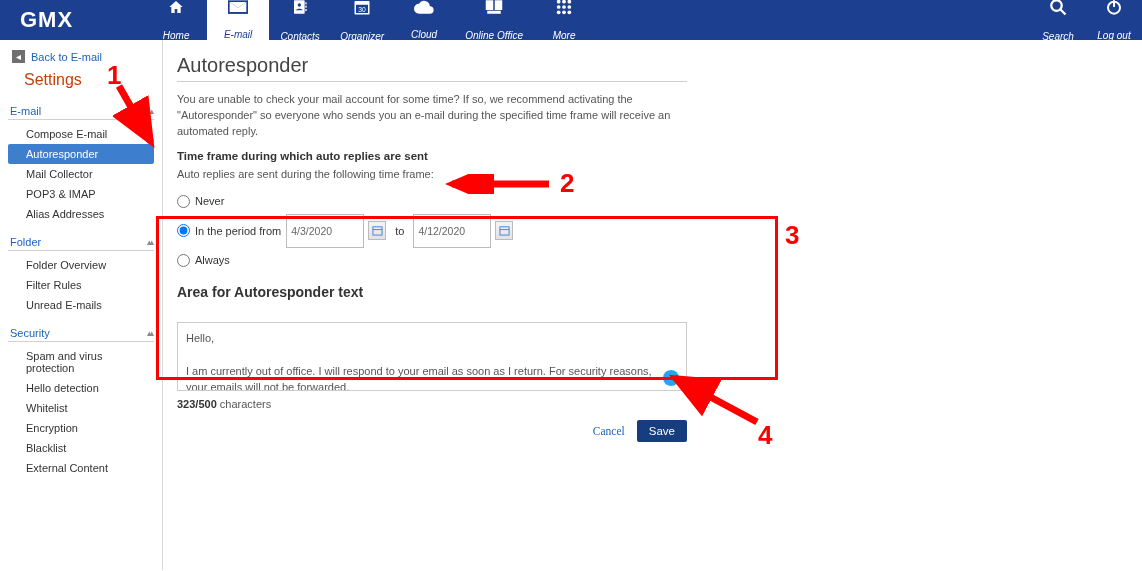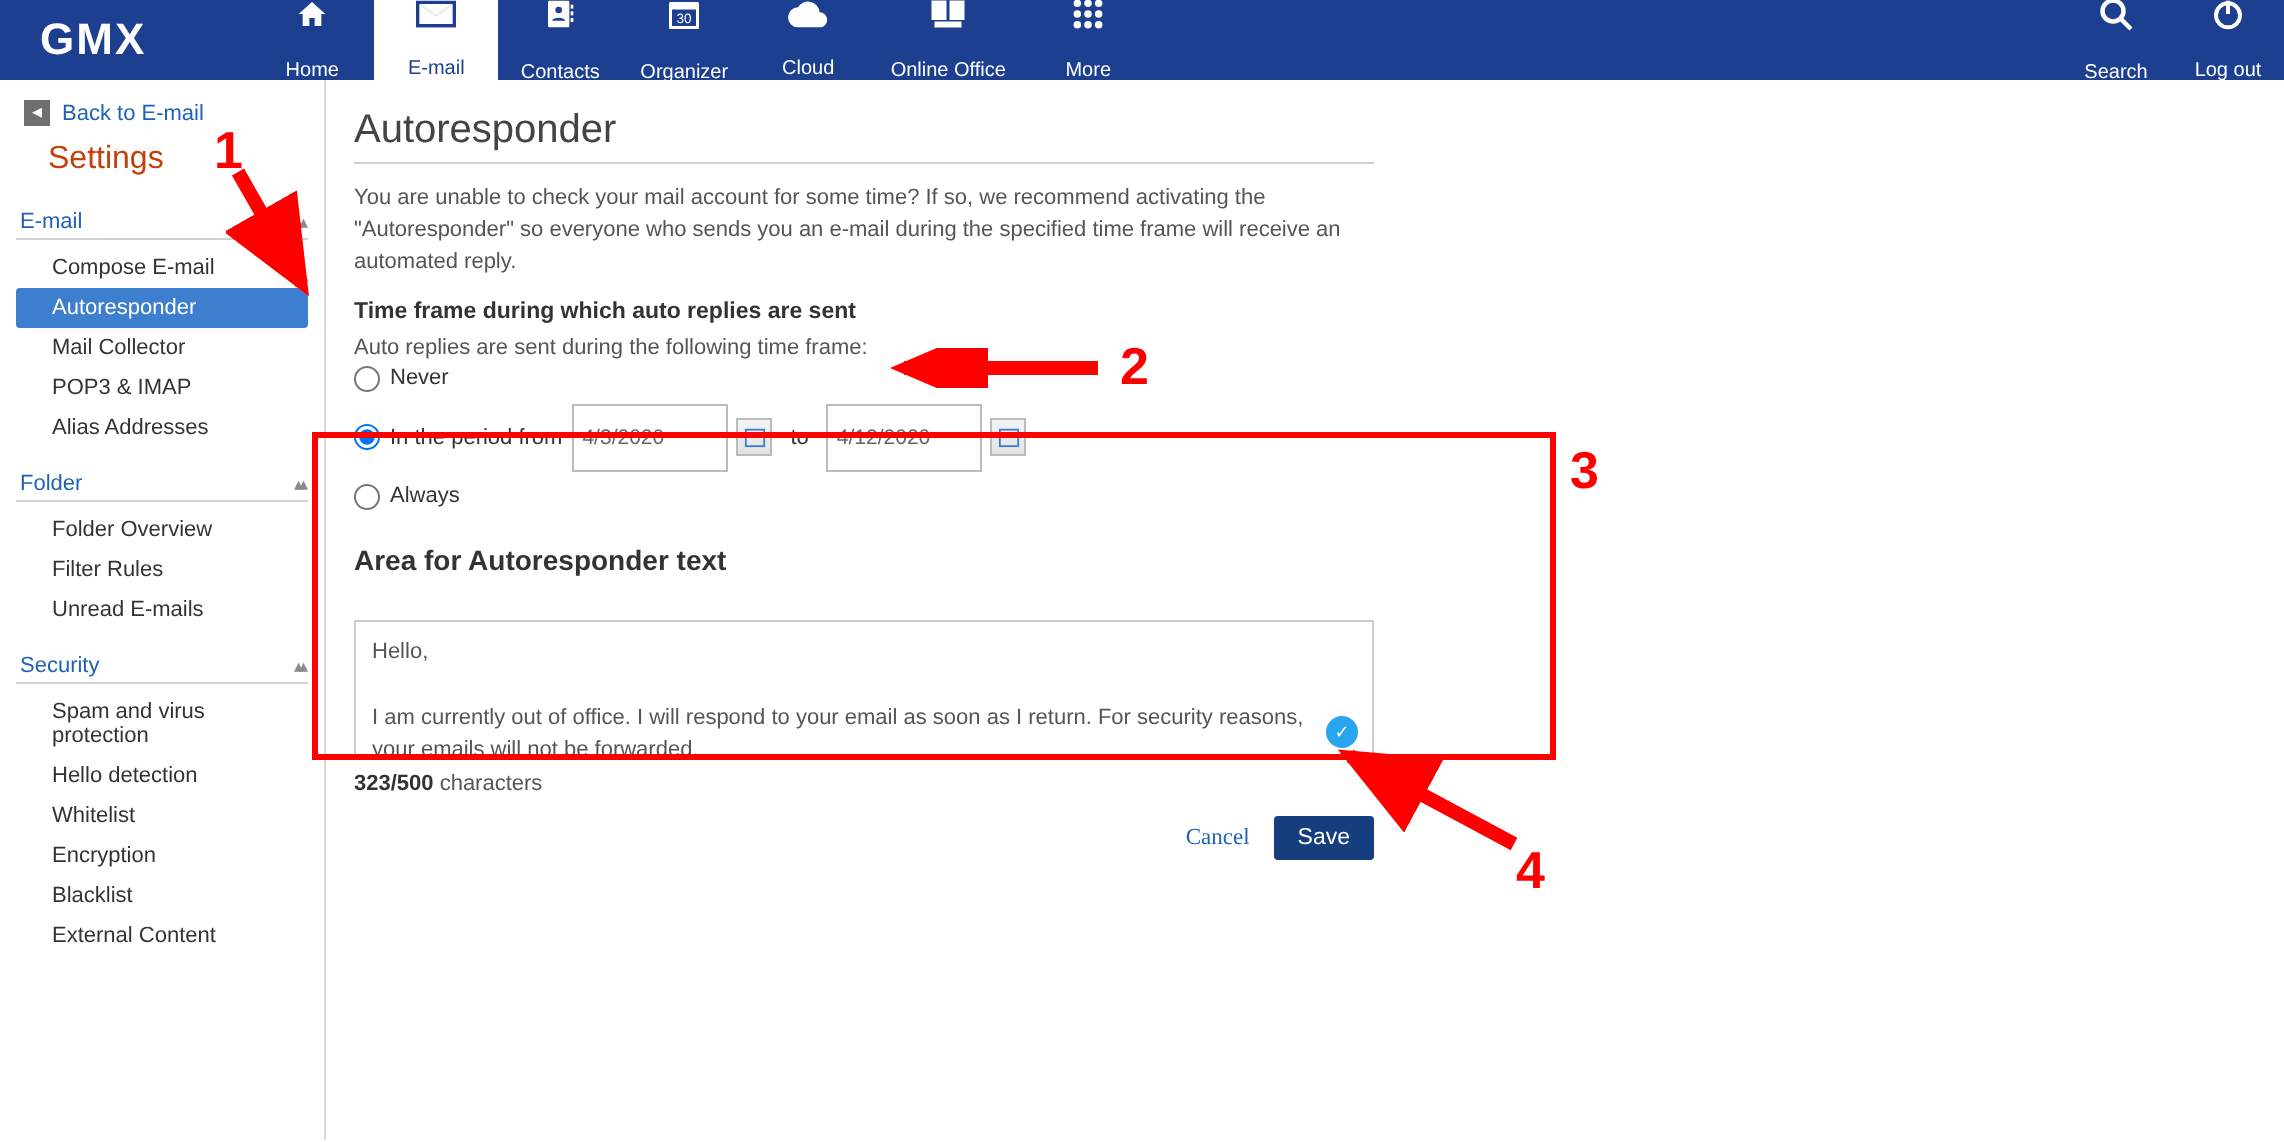--- a/index.html
+++ b/index.html
@@ -1,24 +1,24 @@
 <!DOCTYPE html>
 <html><head>
 <meta charset="utf-8">
 <style>
   * { box-sizing: border-box; margin: 0; padding: 0; }
   body { font-family: Arial, Helvetica, sans-serif; font-size: 12px; background: #fff; color: #333; width: 1142px; }
   
   .topbar { background: #1c3f8f; height: 40px; display: flex; align-items: stretch; color: #fff; padding-left: 20px; }
-  .logo { display: flex; align-items: center; font-weight: bold; font-size: 22px; letter-spacing: 1px; margin-right: 52px; }
+  .logo { display: flex; align-items: center; font-weight: bold; font-size: 22px; letter-spacing: 1px; margin-right: 72px; }
   .nav-items { display: flex; }
   .nav-item { width: 62px; display: flex; flex-direction: column; align-items: center; justify-content: center; font-size: 10px; cursor: pointer; position: relative; }
   .nav-item.active { background: #fff; color: #1c3f8f; }
   .nav-item .icon { height: 18px; display: flex; align-items: center; justify-content: center; }
-  .nav-item .label { margin-top: 15px; }
+  .nav-item .label { margin-top: 15px; font-style: italic; }
   .nav-right { margin-left: auto; display: flex; }
   .nav-right .nav-item { width: 56px; }
   svg { display: block; }
 
   
   .content { display: flex; }
   .sidebar { width: 163px; border-right: 1px solid #d9d9d9; padding: 10px 0 40px 0; min-height: 530px; }
   .back-link { display: flex; align-items: center; gap: 6px; padding: 0 12px 4px 12px; color: #1c62b9; font-size: 11px; cursor: pointer; }
   .back-link .sq { width: 13px; height: 13px; background: #6f6f6f; color: #fff; display: inline-flex; align-items: center; justify-content: center; font-size: 10px; line-height: 1; }
   .settings-title { padding: 4px 12px 10px 24px; font-size: 16px; color: #c2410c; }
@@ -26,21 +26,21 @@
   .section-header .chev { color: #8a8a8a; font-size: 9px; line-height: 1; letter-spacing: -2px; }
   .side-list { list-style: none; padding: 2px 8px 6px 8px; }
   .side-list li { padding: 4px 4px 4px 18px; font-size: 11px; color: #333; cursor: pointer; border-radius: 2px; }
   .side-list li.active { background: #3e7ecf; color: #fff; }
 
   
   .main { flex: 1; padding: 14px 26px 30px 14px; position: relative; }
   .main h1 { font-size: 20px; font-weight: normal; color: #444; border-bottom: 1px solid #d0d0d0; padding-bottom: 4px; margin-bottom: 10px; width: 510px; }
   .desc { font-size: 11px; color: #555; width: 510px; line-height: 1.45; margin-bottom: 10px; }
   .sub-head { font-size: 11.5px; font-weight: bold; color: #333; margin-bottom: 6px; }
-  .sub-desc { font-size: 11px; color: #555; margin-bottom: 0; }
+  .sub-desc { font-size: 11px; color: #555; margin-bottom: 12px; }
   .radio-row { display: flex; align-items: center; gap: 5px; padding: 3px 0; font-size: 11px; color: #333; }
   .radio-row input[type="radio"] { margin: 0; }
   .date-input { width: 78px; height: 19px; border: 1px solid #bbb; padding: 16px 4px; font-size: 10.5px; color: #666; background: #fff; }
   .cal-btn { width: 18px; height: 19px; border: 1px solid #bbb; background: linear-gradient(#f4f4f4,#e2e2e2); display: inline-flex; align-items: center; justify-content: center; cursor: pointer; margin-left: -1px; }
   .cal-btn svg { width: 11px; height: 11px; }
   .to-lbl { padding: 0 4px; }
 
   .text-area-head { font-size: 14px; font-weight: bold; margin: 14px 0 22px 0; }
   .ta-wrap { position: relative; width: 510px; }
   .ta { width: 100%; height: 69px; border: 1px solid #ccc; resize: none; padding: 7px 24px 7px 8px; font-size: 11px; color: #555; font-family: inherit; line-height: 1.5; }

